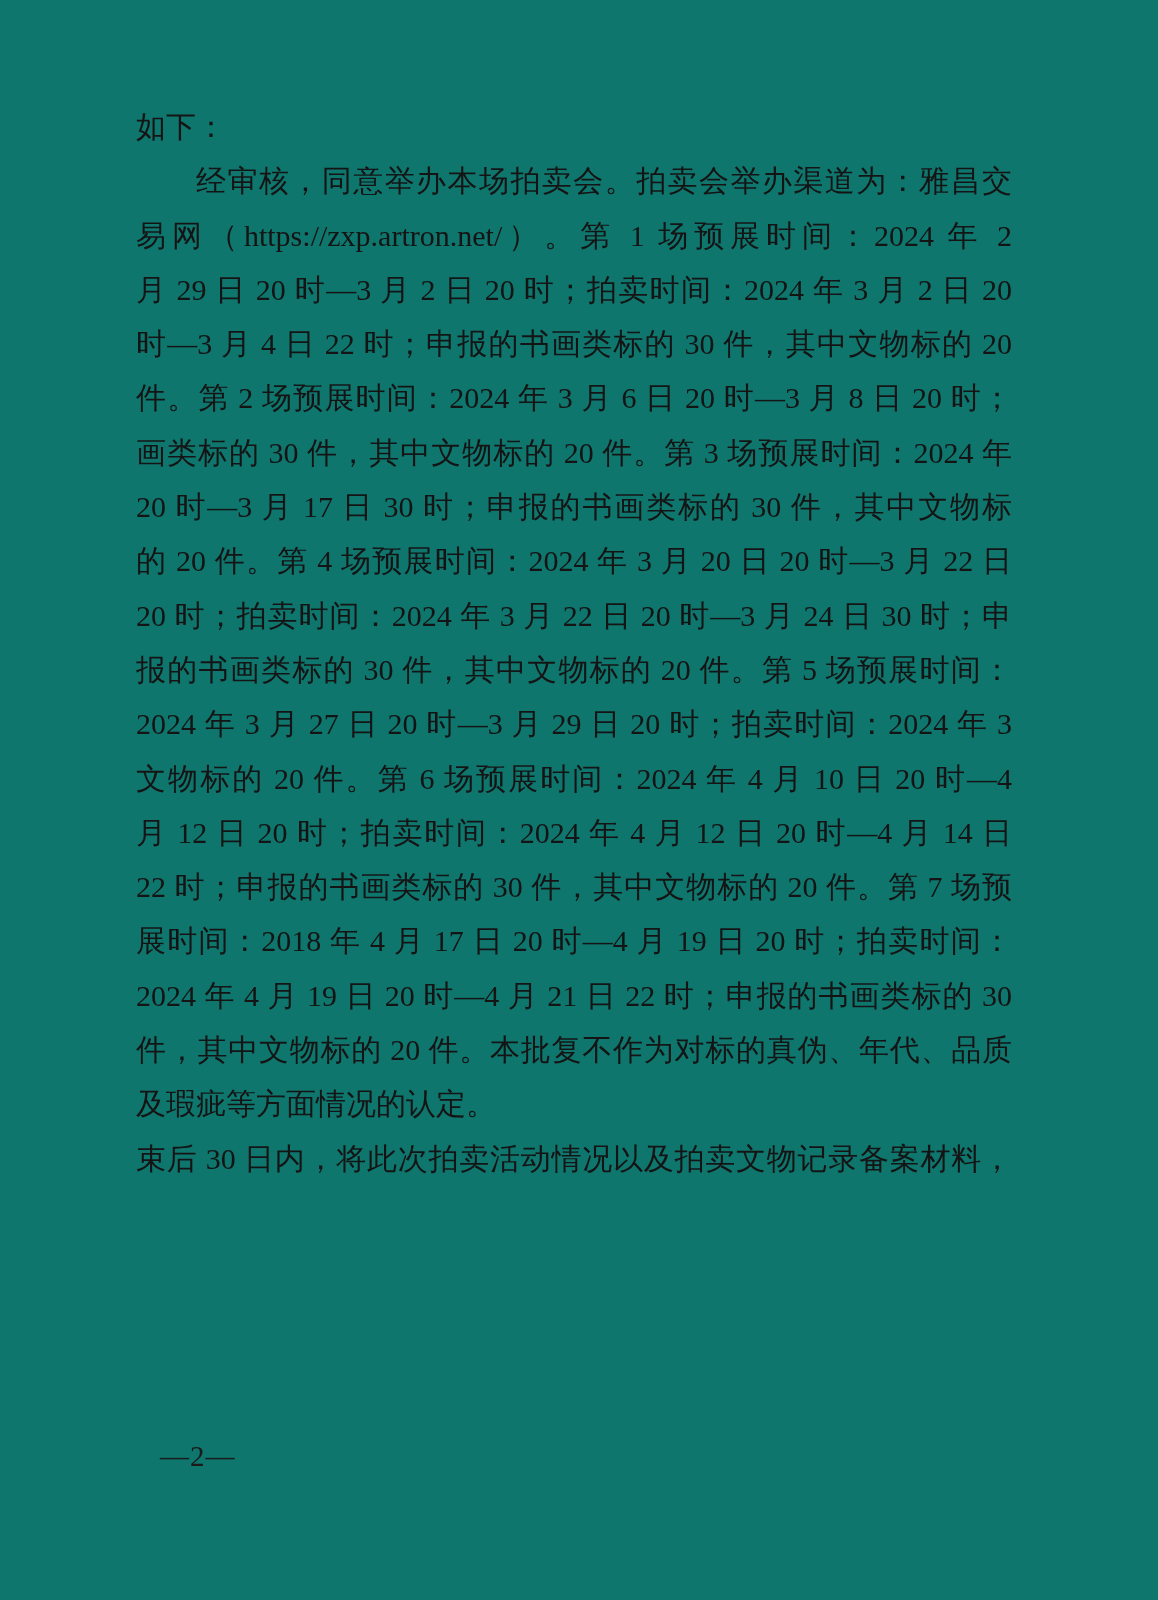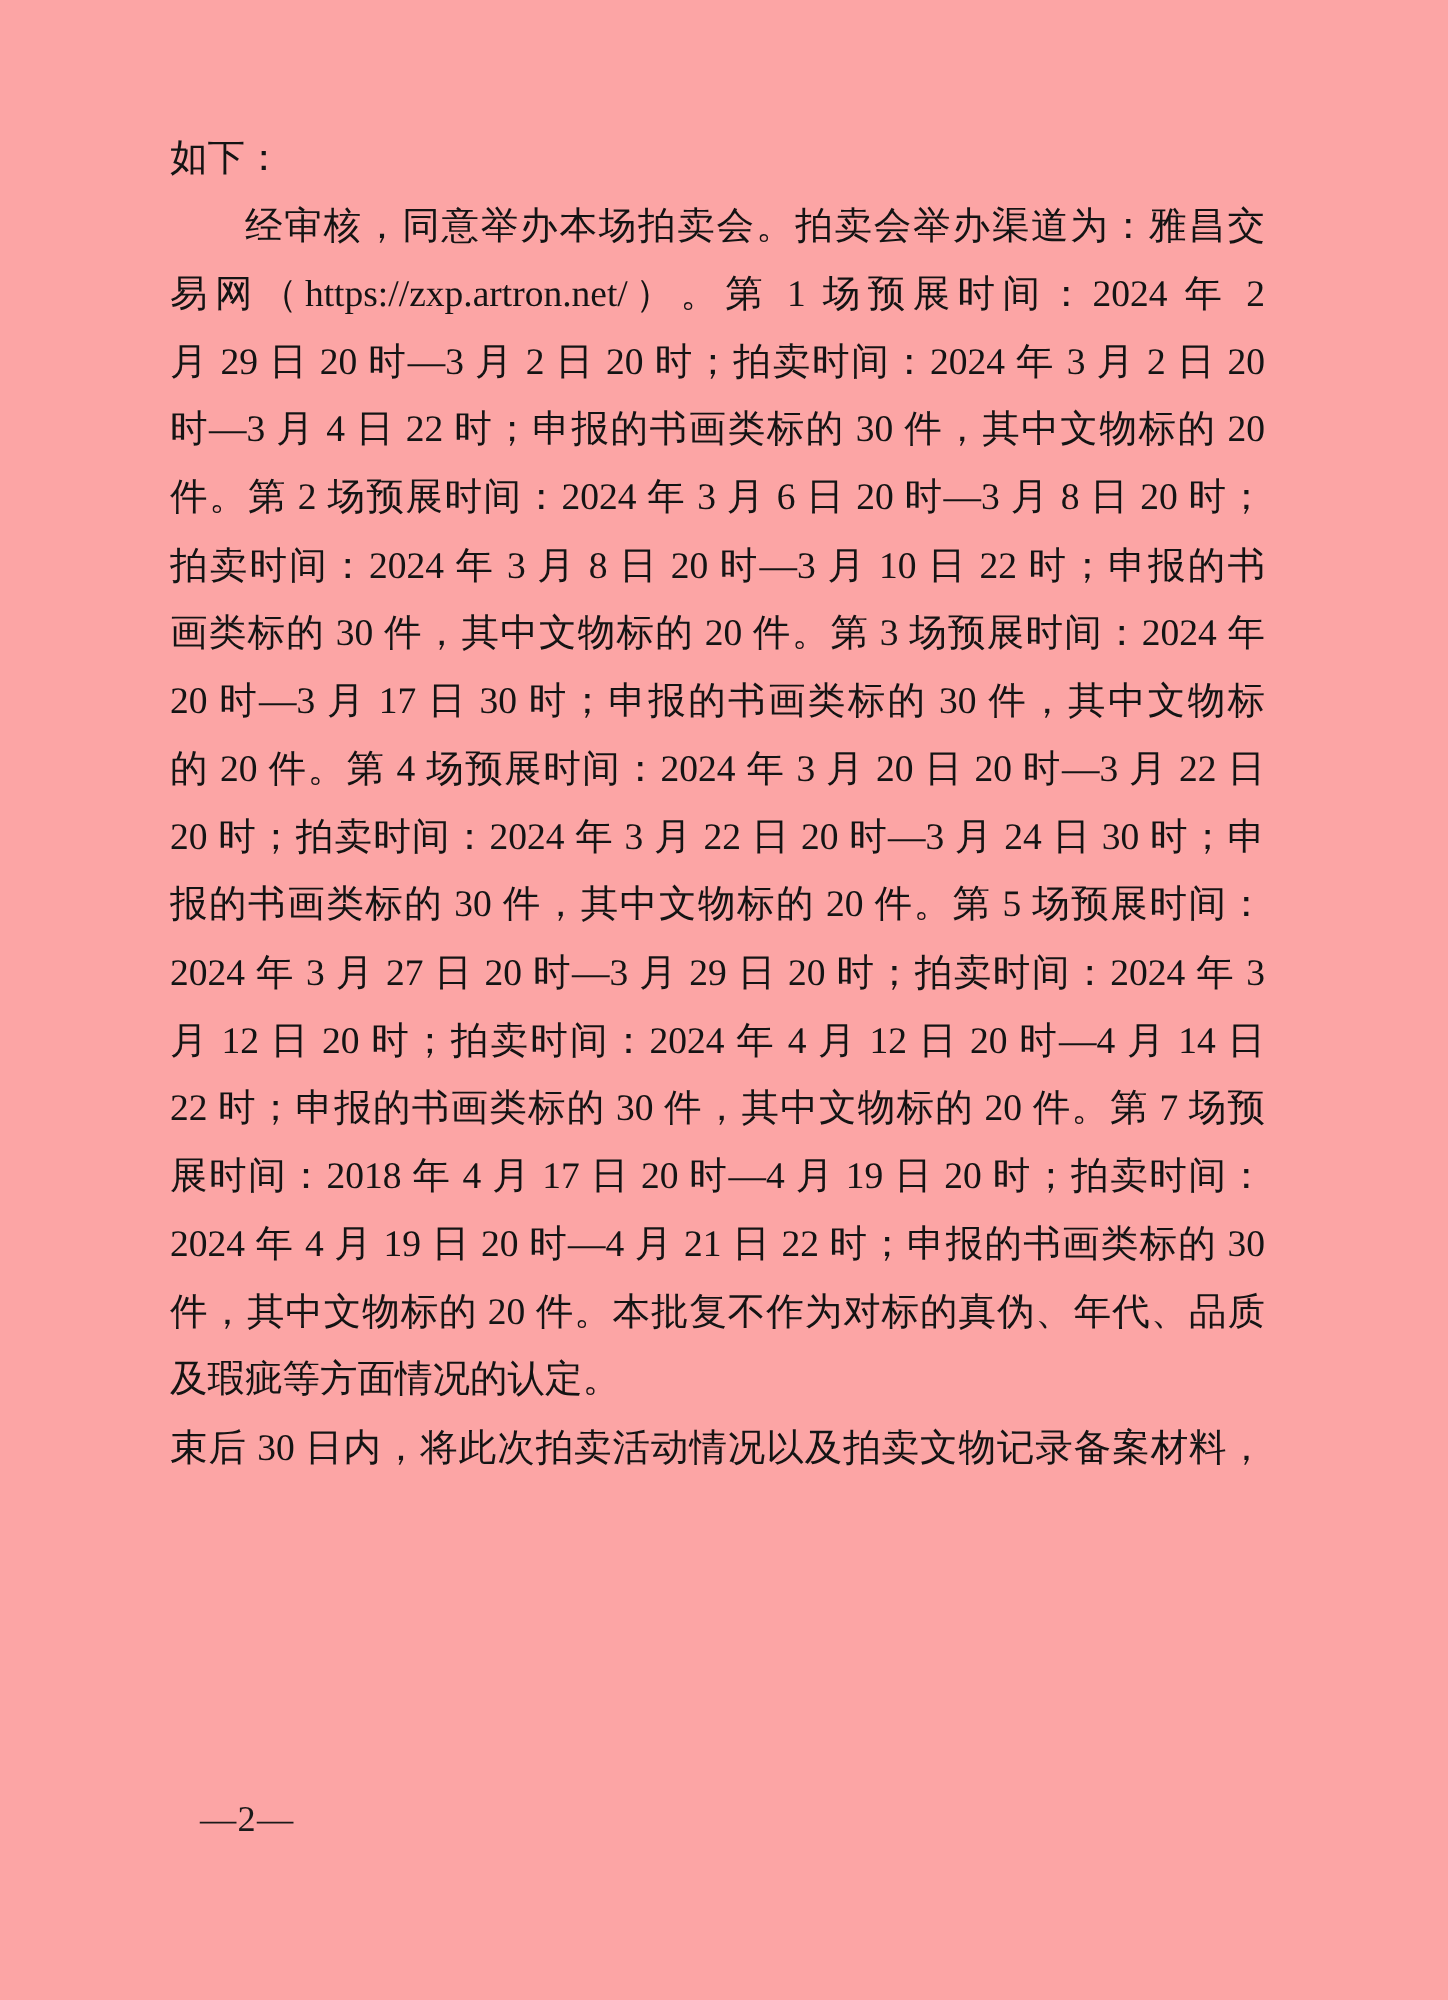--- a/index.html
+++ b/index.html
@@ -11,21 +11,21 @@
     width: 1158px;
     height: 1600px;
     position: relative;
     font-family: "Liberation Serif", "DejaVu Serif", serif;
     color: #141414;
     overflow: hidden;
   }
   .page {
     position: absolute;
     inset: 0;
-    background: #fca5a5;
+    background: #0f766e;
   }
   .doc-body {
     position: absolute;
     left: 136px;
     top: 100px;
     width: 876px;
   }
   .line {
     font-size: 30px;
     line-height: 54.3px;
@@ -54,27 +54,27 @@
 <body>
 
 <div class="page">
   <div class="doc-body">
     <div class="line no-just">如下：</div>
     <div class="line indent">经审核，同意举办本场拍卖会。拍卖会举办渠道为：雅昌交</div>
     <div class="line">易网（https://zxp.artron.net/）。第 1 场预展时间：2024 年 2</div>
     <div class="line">月 29 日 20 时—3 月 2 日 20 时；拍卖时间：2024 年 3 月 2 日 20</div>
     <div class="line">时—3 月 4 日 22 时；申报的书画类标的 30 件，其中文物标的 20</div>
     <div class="line">件。第 2 场预展时间：2024 年 3 月 6 日 20 时—3 月 8 日 20 时；</div>
-    <div class="line">拍卖时间：2024 年 3 月 8 日 20 时—3 月 10 日 22 时；申报的书</div>
     <div class="line">画类标的 30 件，其中文物标的 20 件。第 3 场预展时间：2024 年</div>
     <div class="line">20 时—3 月 17 日 30 时；申报的书画类标的 30 件，其中文物标</div>
     <div class="line">的 20 件。第 4 场预展时间：2024 年 3 月 20 日 20 时—3 月 22 日</div>
     <div class="line">20 时；拍卖时间：2024 年 3 月 22 日 20 时—3 月 24 日 30 时；申</div>
     <div class="line">报的书画类标的 30 件，其中文物标的 20 件。第 5 场预展时间：</div>
     <div class="line">2024 年 3 月 27 日 20 时—3 月 29 日 20 时；拍卖时间：2024 年 3</div>
+    <div class="line">文物标的 20 件。第 6 场预展时间：2024 年 4 月 10 日 20 时—4</div>
     <div class="line">月 12 日 20 时；拍卖时间：2024 年 4 月 12 日 20 时—4 月 14 日</div>
     <div class="line">22 时；申报的书画类标的 30 件，其中文物标的 20 件。第 7 场预</div>
     <div class="line">展时间：2018 年 4 月 17 日 20 时—4 月 19 日 20 时；拍卖时间：</div>
     <div class="line">2024 年 4 月 19 日 20 时—4 月 21 日 22 时；申报的书画类标的 30</div>
     <div class="line">件，其中文物标的 20 件。本批复不作为对标的真伪、年代、品质</div>
     <div class="line no-just">及瑕疵等方面情况的认定。</div>
     <div class="line">束后 30 日内，将此次拍卖活动情况以及拍卖文物记录备案材料，</div>
   </div>
 
   <div class="page-number">—2—</div>

